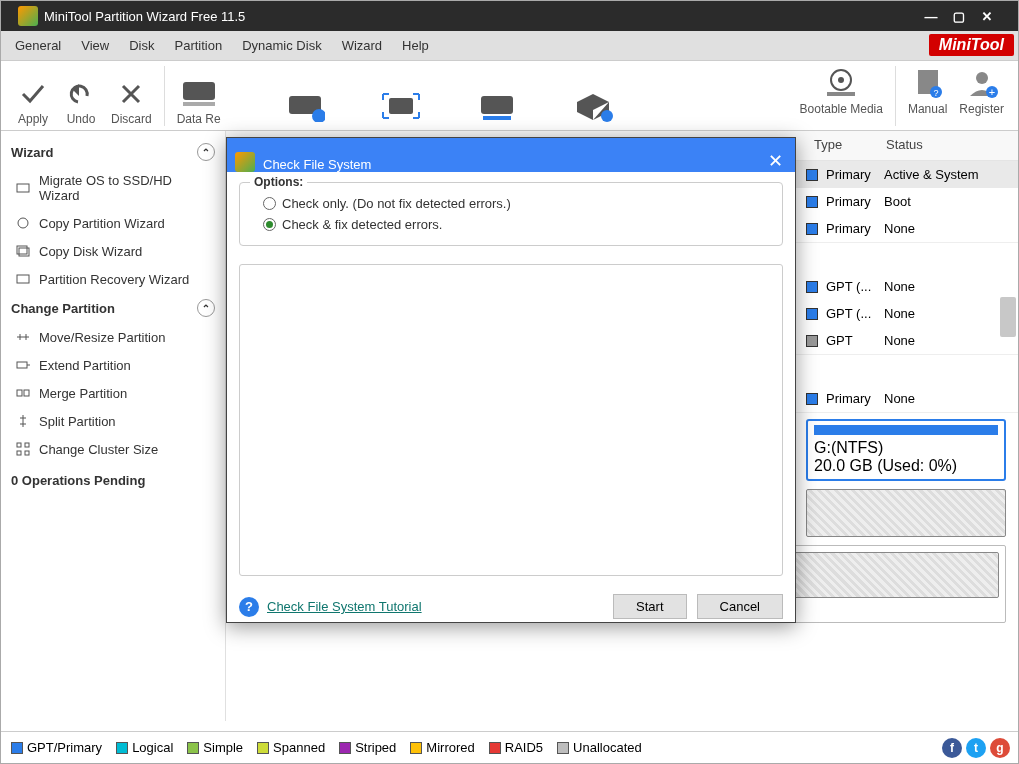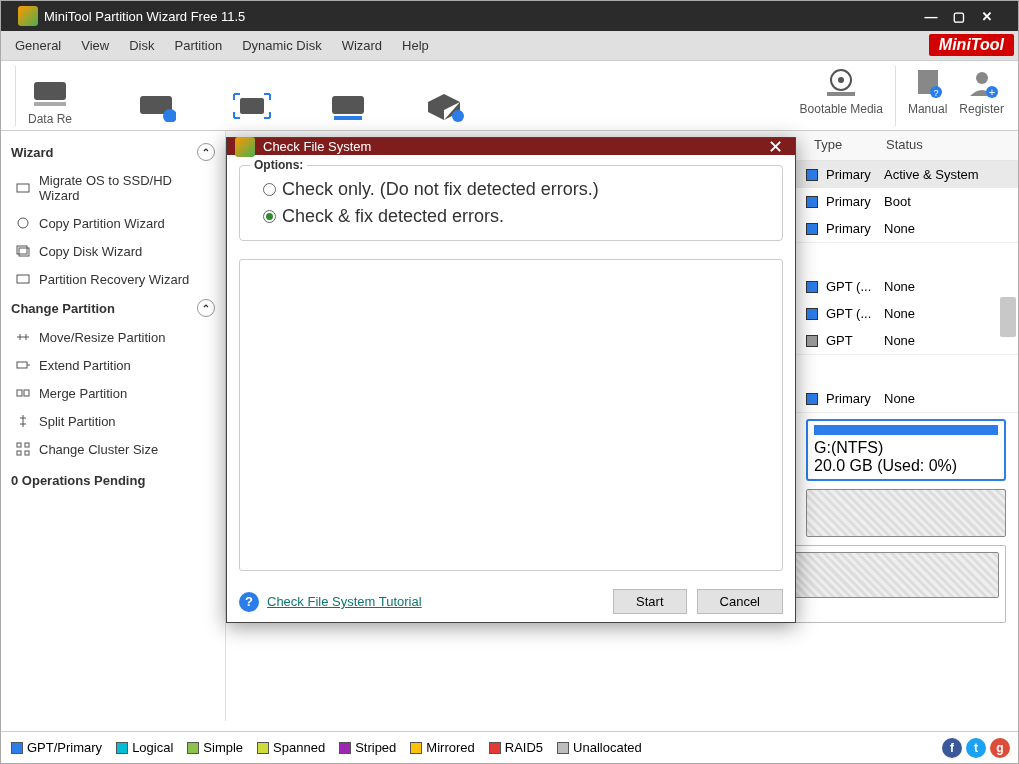--- a/index.html
+++ b/index.html
@@ -47,28 +47,28 @@
 .segbox { border:2px solid #2b7de9; border-radius:3px; padding:4px 6px; margin-bottom:0;}
 .segbar { height:10px; background:#2b7de9; margin-bottom:4px;}
 .unalloc { border:1px solid #888; border-radius:2px; padding:4px; background:repeating-linear-gradient(45deg,#eee,#eee 3px,#ddd 3px,#ddd 6px);}
 .legendbar { position:absolute; bottom:0; left:0; right:0; height:32px; border-top:1px solid #ccc; display:flex; align-items:center; padding:0 10px; font-size:13px; gap:14px; background:#fff;}
 .legitem { display:flex; align-items:center; gap:4px;}
 .lsq { width:12px; height:12px; border:1px solid #555;}
 .soc { position:absolute; right:8px; display:flex; gap:4px;}
 .socicon { width:20px; height:20px; border-radius:50%; color:#fff; font-size:12px; display:flex; align-items:center; justify-content:center; font-weight:bold;}
 
 .modal { position:absolute; left:225px; top:136px; width:570px; height:486px; background:#fff; border:1px solid #444; box-shadow:0 4px 20px rgba(0,0,0,0.4);}
-.modal .mtitle { background:#7f1d1d; color:#fff; height:17px; display:flex; align-items:center; padding:0 8px; font-size:13px;}
+.modal .mtitle { background:#3b82f6; color:#fff; height:34px; display:flex; align-items:flex-end; padding:0 8px; font-size:13px;}
 .modal .mtitle .icon { width:20px; height:20px; background:linear-gradient(135deg,#ff9800,#4caf50); border-radius:3px; margin-right:8px;}
 .modal .mtitle .spacer { flex:1;}
 .modal .mclose { font-size:18px; cursor:pointer; padding:0 4px;}
 .modal .mbody { padding:10px 12px; font-size:13px; color:#333;}
 .fieldset { border:1px solid #ccc; border-radius:4px; padding:10px 23px; position:relative; margin-bottom:18px;}
 .fieldset .legend { position:absolute; top:-8px; left:10px; background:#fff; padding:0 4px; font-weight:bold; font-size:12px;}
-.radio-row { display:flex; align-items:center; gap:6px; padding:3px 0; font-size:18px;}
+.radio-row { display:flex; align-items:center; gap:6px; padding:3px 0; font-size:13px;}
 .radio { width:13px; height:13px; border:1px solid #666; border-radius:50%; display:flex; align-items:center; justify-content:center;}
 .radio.sel::after { content:""; width:7px; height:7px; background:#2e8b2e; border-radius:50%;}
 .output { border:1px solid #ccc; border-radius:3px; height:312px; background:#fff;}
 .mfooter { display:flex; align-items:center; padding:8px 12px; font-size:13px;}
 .helpicon { width:20px; height:20px; border-radius:50%; background:#2b7de9; color:#fff; display:flex; align-items:center; justify-content:center; font-weight:bold; margin-right:8px;}
 .tut { color:#0f766e; text-decoration:underline;}
 .mfooter .spacer { flex:1;}
 .btn { background:#e2e2e2; border:1px solid #bbb; padding:4px 22px; font-size:13px; margin-left:10px;}
 .scroll-thumb { position:absolute; right:2px; top:166px; width:16px; height:40px; background:#c8c8c8; border-radius:2px;}
 </style>
@@ -89,20 +89,41 @@
   <div class="menuitem">View</div>
   <div class="menuitem">Disk</div>
   <div class="menuitem">Partition</div>
   <div class="menuitem">Dynamic Disk</div>
   <div class="menuitem">Wizard</div>
   <div class="menuitem">Help</div>
   <div class="brand"><span class="m">Mini</span><span class="t">Tool</span></div>
 </div>
 
 <div class="toolbar">
+  <div class="tool-group">
+    <div class="tbtn">
+      <svg width="28" height="28">
+          <path d="M4 14 L11 21 L24 6" stroke="#555" stroke-width="3" fill="none"></path>
+        </svg>
+      <span>Apply</span>
+    </div>
+    <div class="tbtn">
+      <svg width="28" height="28">
+          <path d="M20 16 A8 8 0 1 0 11 22" stroke="#555" stroke-width="3" fill="none"></path>
+          <path d="M6 10 L12 4 L12 16 Z" fill="#555"></path>
+        </svg>
+      <span>Undo</span>
+    </div>
+    <div class="tbtn">
+      <svg width="28" height="28">
+          <path d="M6 6 L22 22 M22 6 L6 22" stroke="#555" stroke-width="3"></path>
+        </svg>
+      <span>Discard</span>
+    </div>
+  </div>
   <div class="tool-sep"></div>
   <div class="tbtn big">
     <svg width="40" height="32">
         <rect x="4" y="6" width="32" height="18" rx="3" fill="#555"></rect>
         <rect x="4" y="26" width="32" height="4" fill="#aaa"></rect>
       </svg>
     <span>Data Re</span>
   </div>
   <div style="width:50px"></div>
   <div class="tbtn big">

